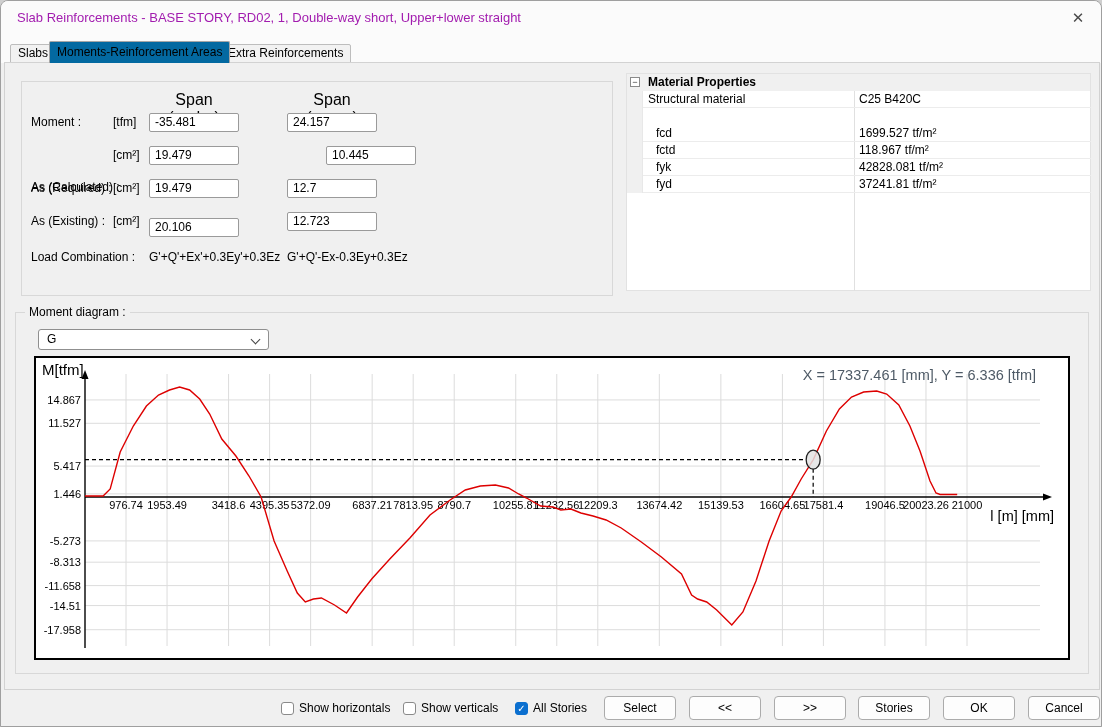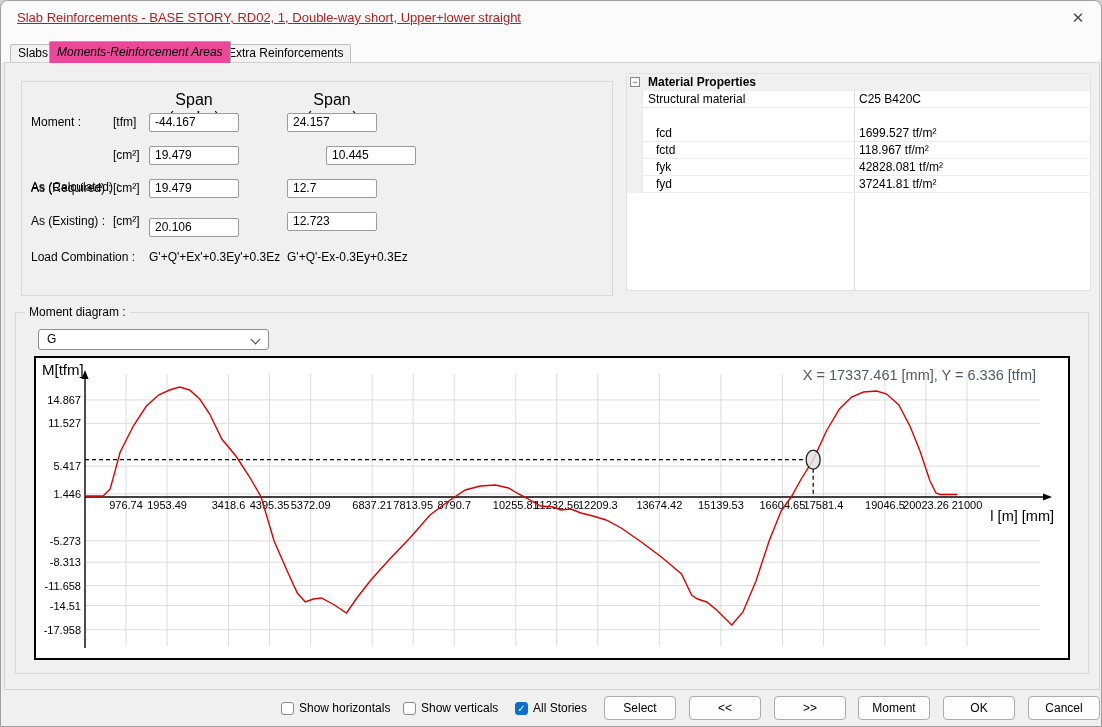--- a/index.html
+++ b/index.html
@@ -1,26 +1,26 @@
 <!DOCTYPE html>
 <html><head>
 <meta charset="utf-8">
 <style>
   html,body{margin:0;padding:0;background:#cfcfcf;font-family:"Liberation Sans",sans-serif;}
   *{box-sizing:border-box;}
   .dialog{position:relative;width:1102px;height:727px;background:#f0f0f0;border:1px solid #9f9f9f;
           border-radius:8px 8px 0 0;overflow:hidden;font-size:12px;color:#000;}
   .titlebar{position:absolute;left:0;top:0;width:100%;height:33px;background:#fbfbfb;}
-  .title{position:absolute;left:16px;top:0;line-height:33px;font-size:13px;color:#b91c1c;white-space:nowrap;text-decoration:underline;}
+  .title{position:absolute;left:16px;top:0;line-height:33px;font-size:13px;color:#a21caf;white-space:nowrap;}
   .close-btn{position:absolute;right:12px;top:6px;width:22px;height:22px;text-align:center;line-height:22px;
              font-size:15px;color:#4a4a4a;cursor:default;}
   .tabstrip-bg{position:absolute;left:0;top:33px;width:100%;height:29px;background:#fbfbfb;}
   .tab{position:absolute;border:1px solid #bdbdbd;background:#f2f2f2;text-align:center;
        padding:0 7px;line-height:17px;font-size:12px;white-space:nowrap;border-radius:2px 2px 0 0;}
-  .tab.active{border-color:#a6a6a6;background:#ec4899;line-height:21px;z-index:3;border-bottom:none;font-style:italic;}
+  .tab.active{border-color:#a6a6a6;background:#0369a1;line-height:21px;z-index:3;border-bottom:none;}
   .tabpage{position:absolute;left:3px;top:61px;width:1096px;height:628px;background:#f0f0f0;border:1px solid #d2d2d2;}
   .groupbox{position:absolute;border:1px solid #d8d8d8;background:transparent;}
   .gb-legend{position:absolute;background:#f0f0f0;padding:0 4px;font-size:12px;z-index:2;white-space:nowrap;}
   .lbl{position:absolute;white-space:nowrap;font-size:12px;}
   .colhead{position:absolute;text-align:center;font-size:16px;}
   .textbox{position:absolute;width:90px;height:19px;background:#fff;border:1px solid #9a9a9a;border-radius:2px;
            font-size:12px;line-height:17px;padding:0 5px;white-space:nowrap;overflow:hidden;}
   
   .propgrid{position:absolute;left:625px;top:72px;width:465px;height:218px;background:#fff;border:1px solid #e2e2e2;}
   .pg-header{position:absolute;left:0;top:0;width:100%;height:17px;background:#f0f0f0;}
@@ -63,21 +63,21 @@
   <div class="tab" style="left:219px;top:43px;height:19px;">Extra Reinforcements</div>
 
   <div class="tabpage"></div>
 
   <div class="groupbox" style="left:20px;top:80px;width:592px;height:215px;"></div>
   <div class="colhead" style="left:148px;top:90px;width:90px;">Span (under)</div>
   <div class="colhead" style="left:286px;top:90px;width:90px;">Span (upper)</div>
 
   <div class="lbl" style="left:30px;top:114px;">Moment :</div>
   <div class="lbl" style="left:112px;top:114px;">[tfm]</div>
-  <div class="textbox" style="left:148px;top:112px;">-44.167</div>
+  <div class="textbox" style="left:148px;top:112px;">-35.481</div>
   <div class="textbox" style="left:286px;top:112px;">24.157</div>
 
   <div class="lbl" style="left:30px;top:147px;margin-top:32px;">As (Calculated) :</div>
   <div class="lbl" style="left:112px;top:147px;">[cm²]</div>
   <div class="textbox" style="left:148px;top:145px;">19.479</div>
   <div class="textbox" style="left:286px;top:145px;margin-left:39px;">10.445</div>
 
   <div class="lbl" style="left:30px;top:180px;">As (Required) :</div>
   <div class="lbl" style="left:112px;top:180px;">[cm²]</div>
   <div class="textbox" style="left:148px;top:178px;">19.479</div>
@@ -210,16 +210,16 @@
   <div class="checkbox" style="left:280px;"></div>
   <div class="cb-label" style="left:298px;">Show horizontals</div>
   <div class="checkbox" style="left:402px;"></div>
   <div class="cb-label" style="left:420px;">Show verticals</div>
   <div class="checkbox checked" style="left:514px;">✓</div>
   <div class="cb-label" style="left:532px;">All Stories</div>
 
   <div class="btn" style="left:603px;">Select</div>
   <div class="btn" style="left:688px;">&lt;&lt;</div>
   <div class="btn" style="left:773px;">&gt;&gt;</div>
-  <div class="btn" style="left:857px;">Moment</div>
+  <div class="btn" style="left:857px;">Stories</div>
   <div class="btn" style="left:942px;">OK</div>
   <div class="btn" style="left:1027px;">Cancel</div>
 </div>
 
 </body></html>

